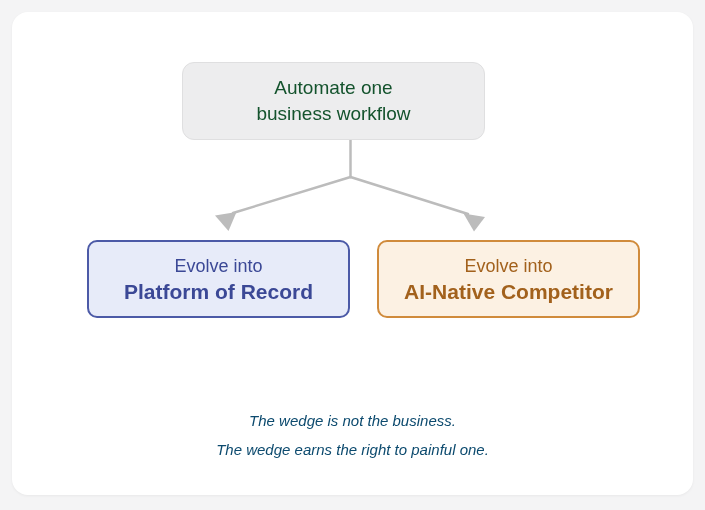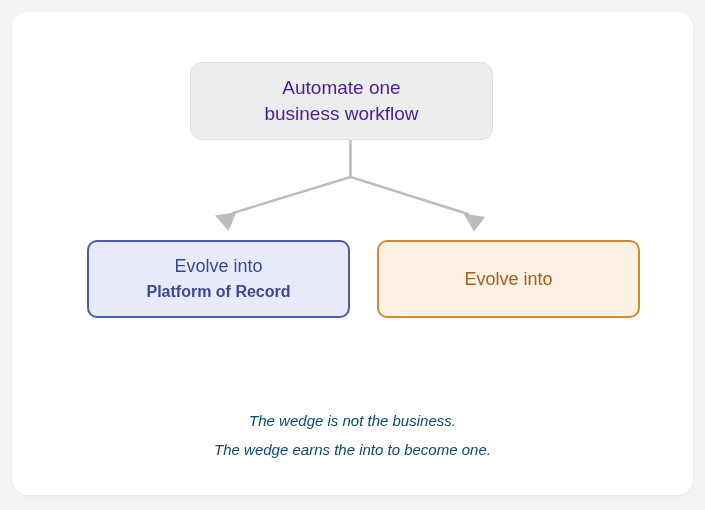--- a/index.html
+++ b/index.html
@@ -29,28 +29,28 @@
   .node {
     position: absolute;
     box-sizing: border-box;
     display: flex;
     flex-direction: column;
     align-items: center;
     justify-content: center;
     text-align: center;
   }
   .root-node {
-    left: 190px;
+    left: 182px;
     top: 62px;
     width: 303px;
     height: 78px;
     background: #ededee;
     border: 1.5px solid #dfdfe0;
     border-radius: 12px;
-    color: #4c1d95;
+    color: #14532d;
     font-size: 19px;
     line-height: 26px;
   }
   .branch-node {
     top: 240px;
     width: 263px;
     height: 78px;
     border-radius: 10px;
     font-size: 18px;
     line-height: 26px;
@@ -62,21 +62,21 @@
     color: #3b4896;
   }
   .branch-ai {
     left: 377px;
     background: #fcf1e3;
     border: 2px solid #d08b3c;
     color: #a2611c;
   }
   .branch-node .line2 {
     font-weight: 700;
-    font-size: 16px;
+    font-size: 21px;
   }
   .arrows {
     position: absolute;
     left: 0;
     top: 0;
     width: 705px;
     height: 510px;
     pointer-events: none;
   }
   .caption {
@@ -112,19 +112,20 @@
     <div>business workflow</div>
   </div>
 
   <div class="node branch-node branch-platform">
     <div class="line1">Evolve into</div>
     <div class="line2">Platform of Record</div>
   </div>
 
   <div class="node branch-node branch-ai">
     <div class="line1">Evolve into</div>
+    <div class="line2">AI-Native Competitor</div>
   </div>
 
   <div class="caption">
     <div>The wedge is not the business.</div>
-    <div>The wedge earns the into to become one.</div>
+    <div>The wedge earns the right to painful one.</div>
   </div>
 </div>
 
 </body></html>

